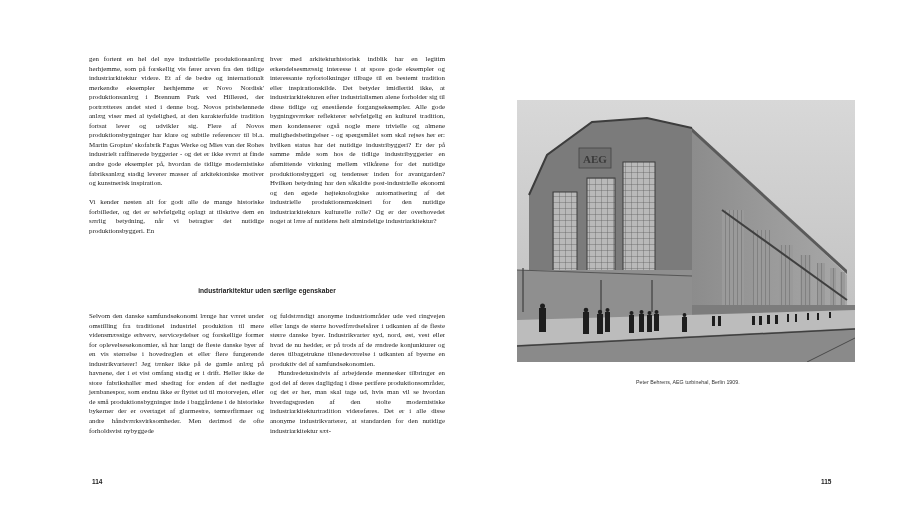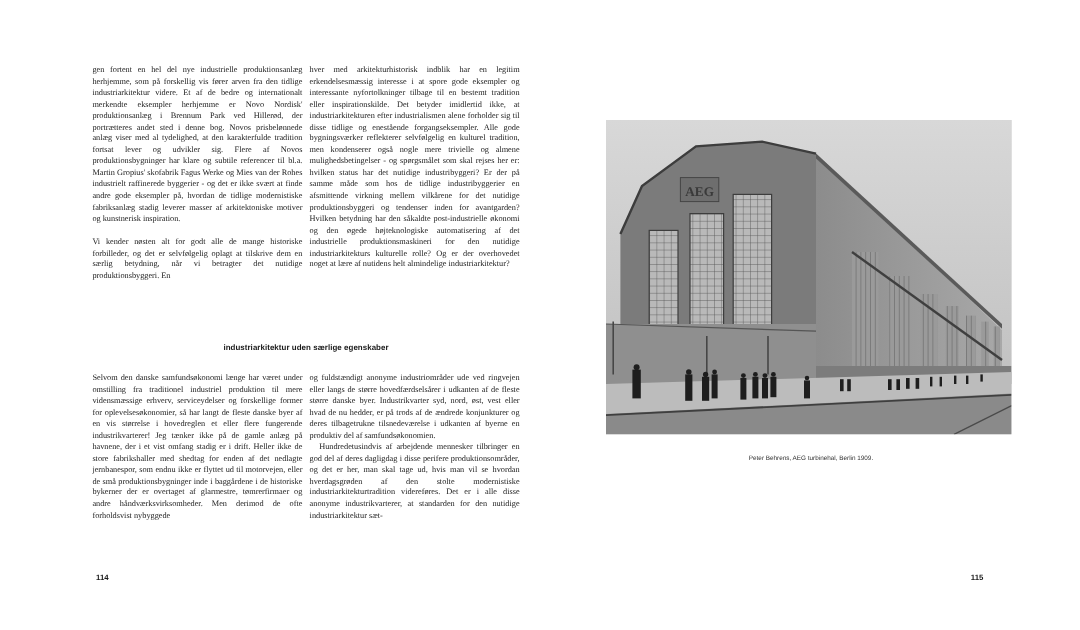--- a/index.html
+++ b/index.html
@@ -1,17 +1,17 @@
 <!DOCTYPE html>
 <html><head>
 <meta charset="utf-8">
 <style>
   html,body{margin:0;padding:0;background:#ffffff;}
   body{width:900px;height:525px;position:relative;overflow:hidden;font-family:"Liberation Serif","DejaVu Serif",serif;color:#1a1a1a;}
-  .spread{position:absolute;inset:0;}
+  .spread{position:absolute;inset:0;margin-left:12px;}
   .page{position:absolute;top:0;height:525px;}
   .page-left{left:0;width:450px;}
   .page-right{left:450px;width:450px;}
   .col{position:absolute;width:175px;font-size:6.9px;line-height:9.55px;text-align:justify;hyphens:auto;}
   .col p{margin:0;}
   .col p + p{margin-top:0;}
   .col .gap{margin-top:9.5px;}
   .col1a{left:77px;top:54px;}
   .col2a{left:258px;top:54px;}
   .col1b{left:77px;top:311px;}

